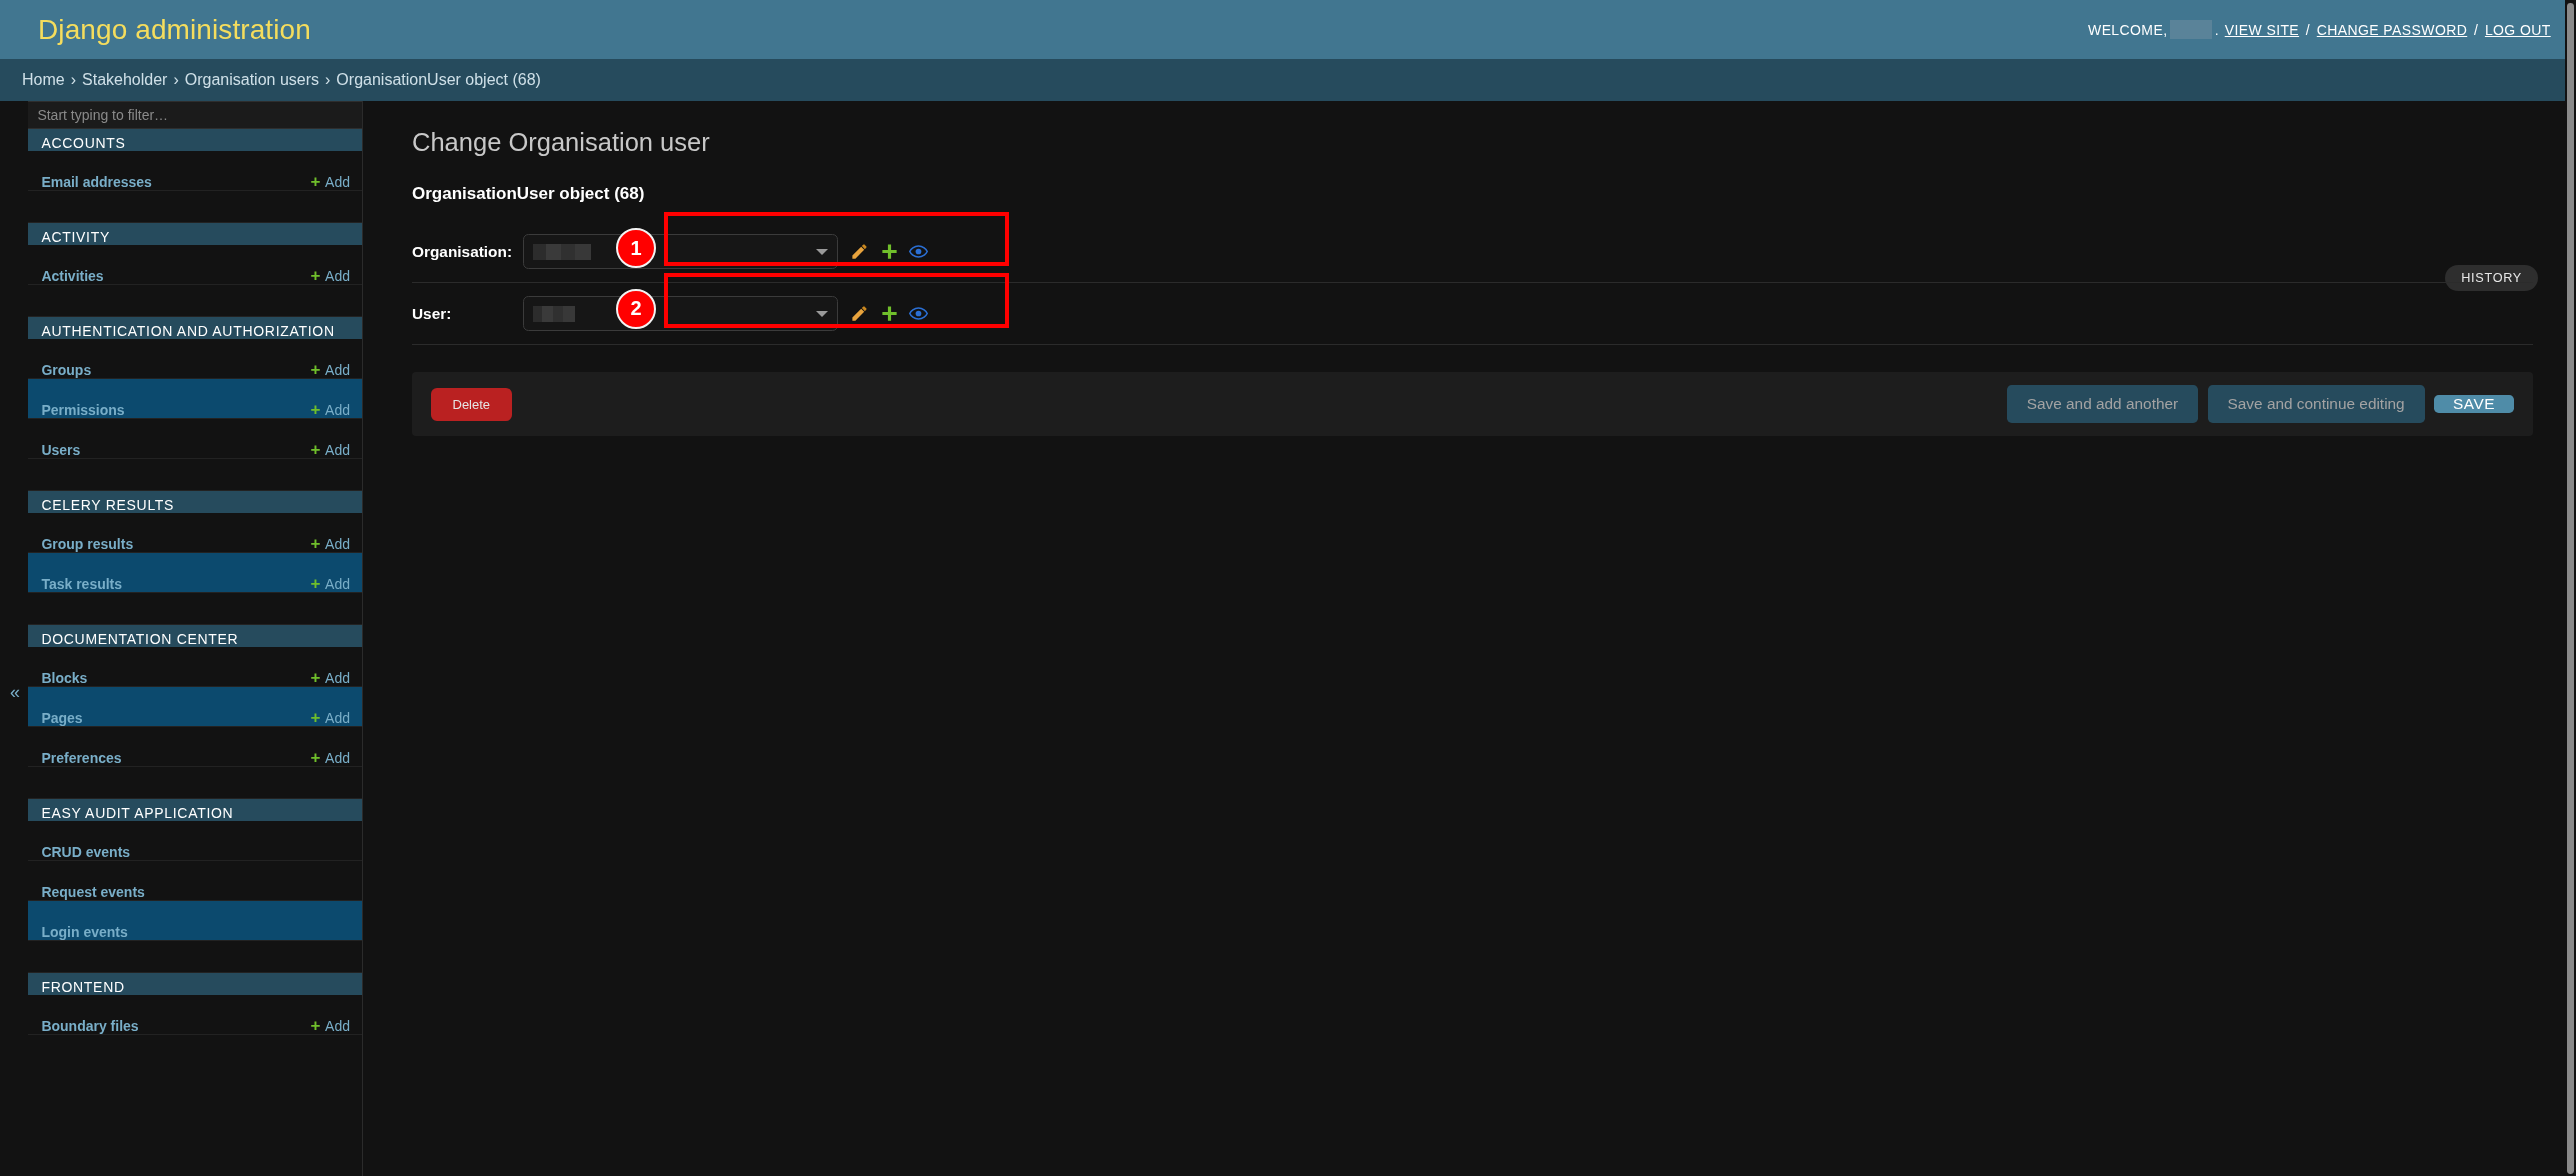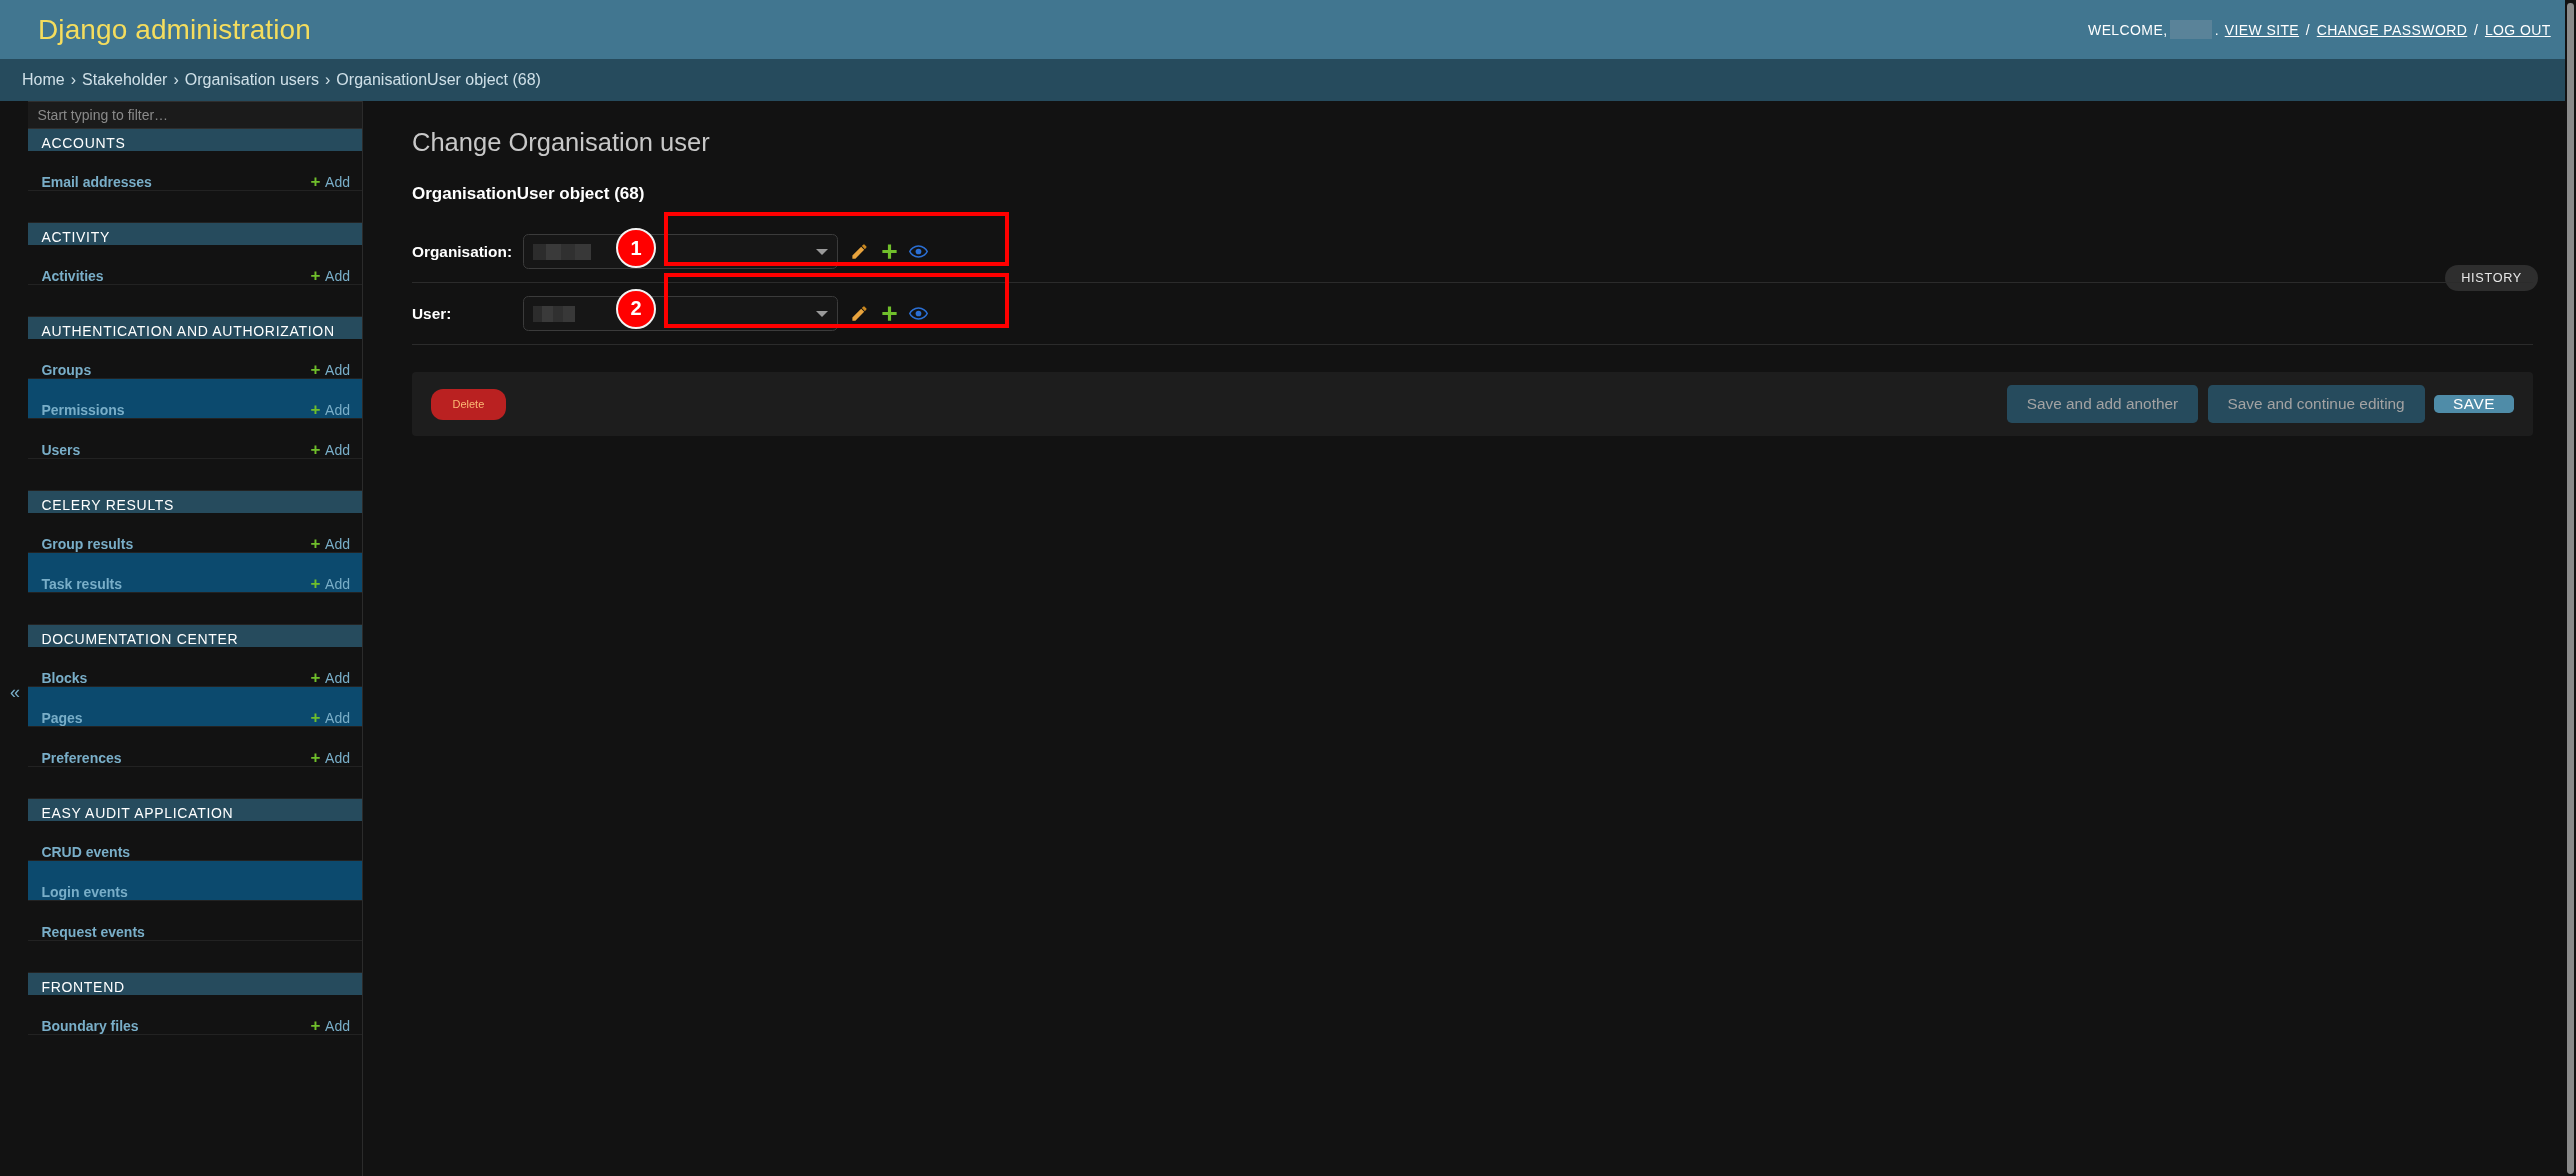--- a/index.html
+++ b/index.html
@@ -267,24 +267,24 @@
     position: relative;
     margin-top: 27px;
     background: #1d1d1d;
     border-radius: 4px;
     height: 64px;
     display: flex; align-items: center;
     padding: 0 19px;
   }
   #delete-btn {
     background: #ba2121;
-    color: #fdba74;
-    font-size: 11px;
+    color: #e5e5e5;
+    font-size: 13px;
     border: none;
-    border-radius: 12px;
+    border-radius: 6px;
     padding: 9.4px 21.5px;
     cursor: pointer;
     font-family: "Liberation Sans", sans-serif;
   }
   .submit-right {
     margin-left: auto;
     display: flex; align-items: center;
     gap: 9.4px;
   }
   .btn-secondary {
@@ -452,25 +452,25 @@
         </span>
       </div>
     </div>
     <div class="app-gap"></div>
 
     <div class="app-block">
       <div class="app-title">EASY AUDIT APPLICATION</div>
       <div class="model-row">
         <a class="model-link" href="#">CRUD events</a>
       </div>
+      <div class="model-row">
+        <a class="model-link" href="#">Request events</a>
+      </div>
       <div class="model-row alt">
         <a class="model-link" href="#">Login events</a>
-      </div>
-      <div class="model-row">
-        <a class="model-link" href="#">Request events</a>
       </div>
     </div>
     <div class="app-gap"></div>
 
     <div class="app-block">
       <div class="app-title">FRONTEND</div>
       <div class="model-row">
         <a class="model-link" href="#">Boundary files</a>
         <span class="addlink-wrap">
           <span class="plus-icon">+</span>

